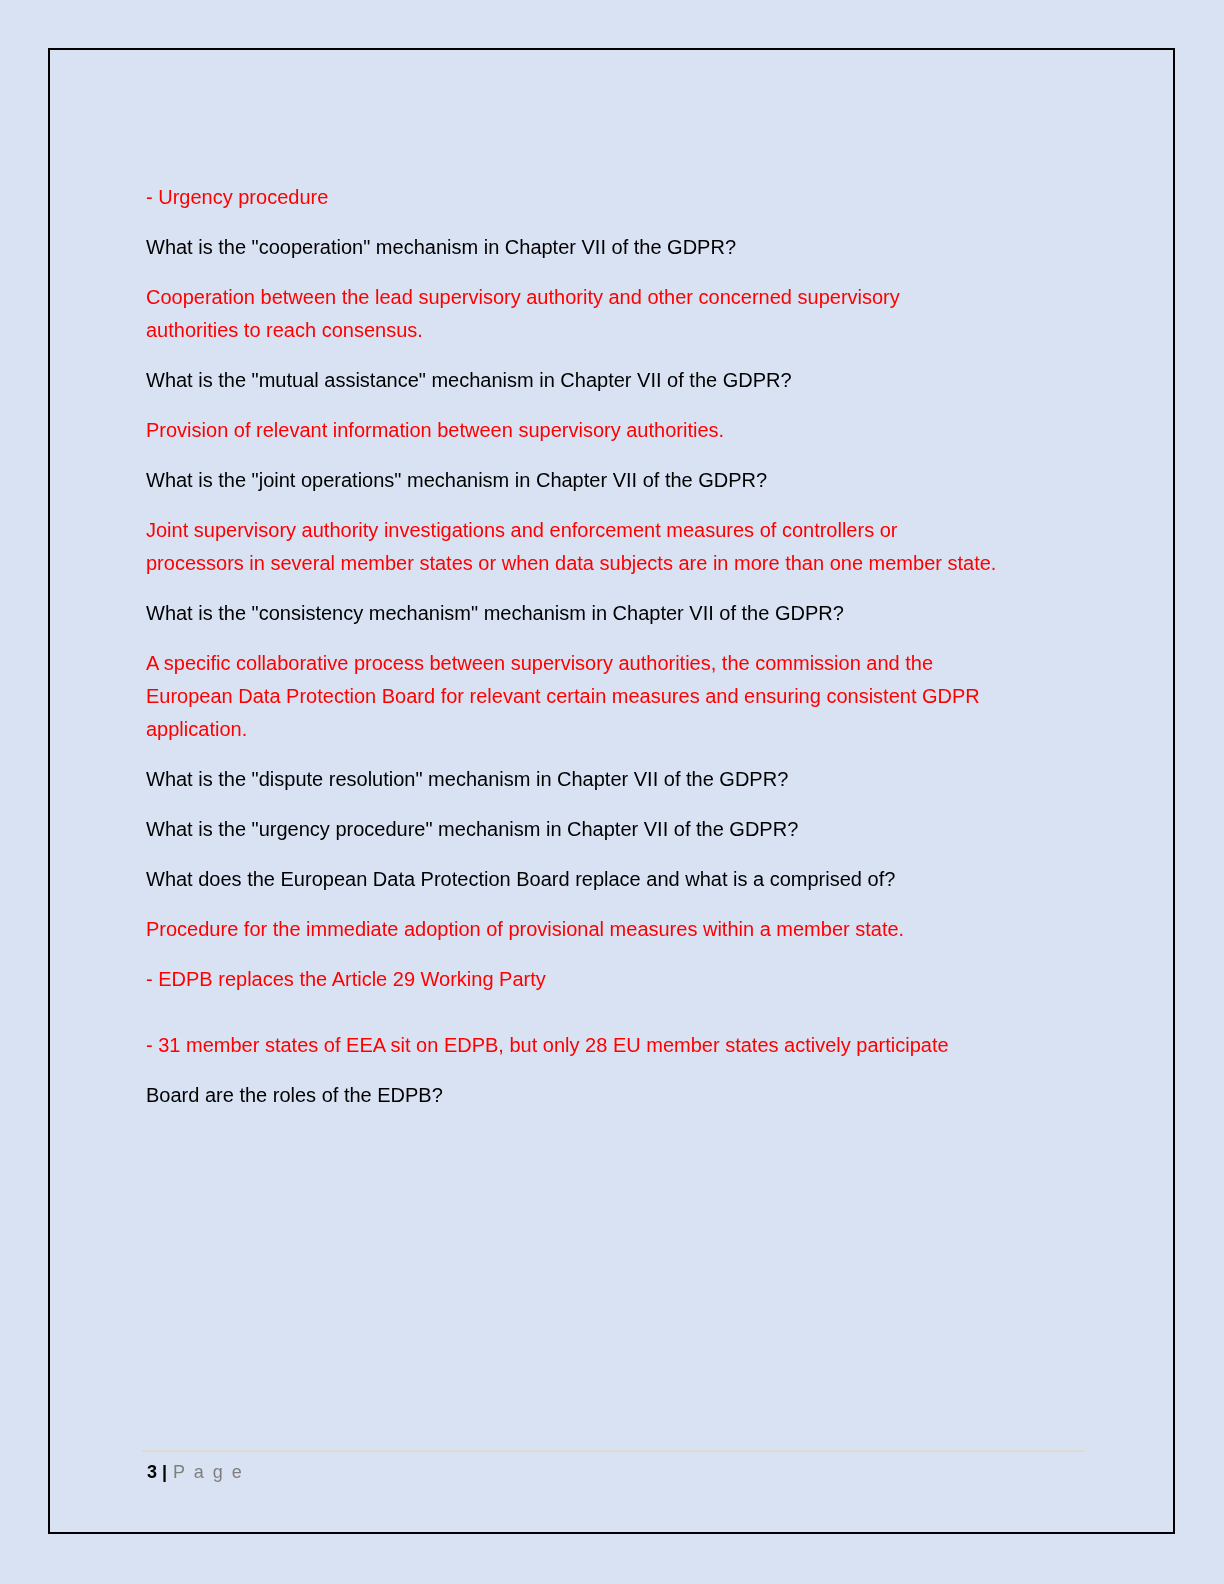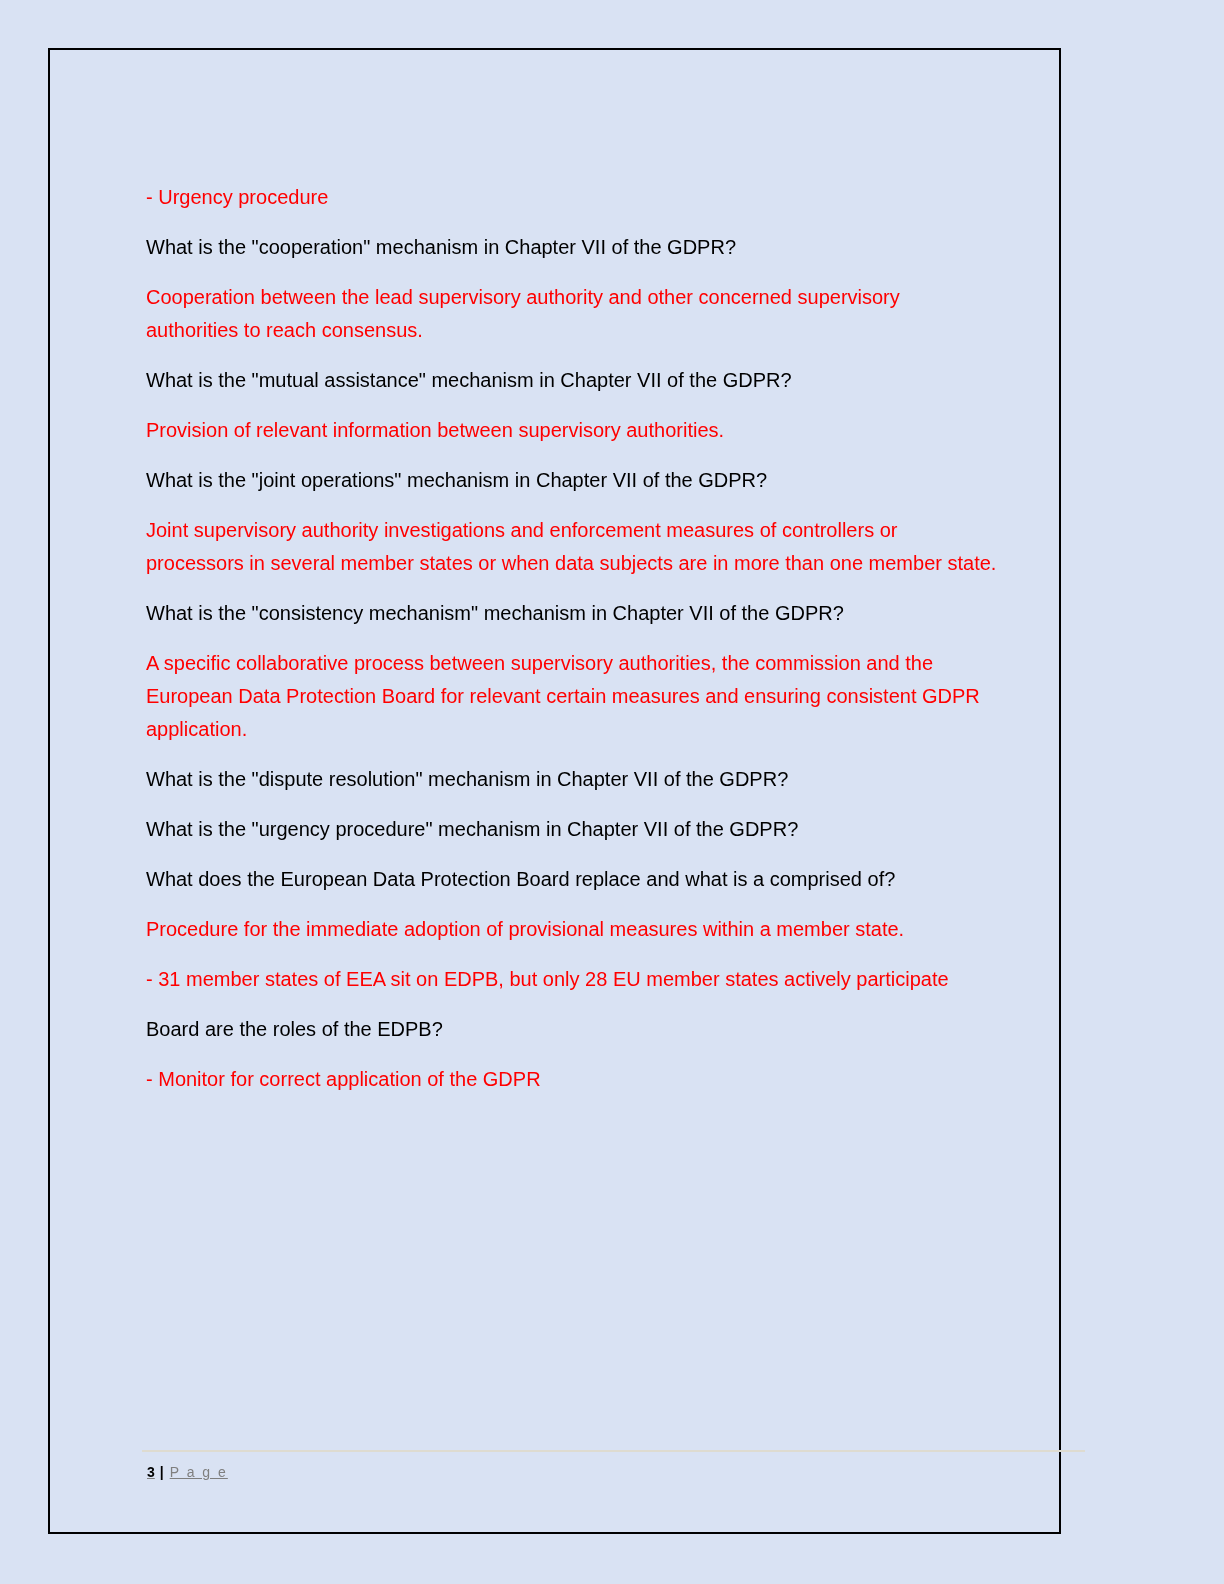--- a/index.html
+++ b/index.html
@@ -12,21 +12,21 @@
     width: 1224px;
     height: 1584px;
     background: #d9e2f3;
     font-family: "Liberation Sans", sans-serif;
     overflow: hidden;
   }
   .frame {
     position: absolute;
     left: 48px;
     top: 48px;
-    width: 1013px;
+    width: 1127px;
     height: 1486px;
     border: 2px solid #000000;
     box-sizing: border-box;
   }
   .content {
     position: absolute;
     left: 96px;
     top: 131px;
     width: 990px;
   }
@@ -47,24 +47,23 @@
     left: 92px;
     top: 1400px;
     width: 943px;
     height: 2px;
     background: #dedbd0;
   }
   .footer-text {
     position: absolute;
     left: 97px;
     top: 1410px;
-    font-size: 14px;
+    font-size: 18px;
     line-height: 24px;
     color: #7f7f7f;
-    text-decoration: underline;
   }
   .pagenum {
     color: #000000;
     font-weight: bold;
   }
   .sep {
     color: #000000;
     font-weight: bold;
     margin: 0 6px 0 5px;
   }
@@ -89,23 +88,23 @@
         <p class="para answer">Joint supervisory authority investigations and enforcement measures of controllers or
 processors in several member states or when data subjects are in more than one member state.</p>
         <p class="para question">What is the "consistency mechanism" mechanism in Chapter VII of the GDPR?</p>
         <p class="para answer">A specific collaborative process between supervisory authorities, the commission and the
 European Data Protection Board for relevant certain measures and ensuring consistent GDPR
 application.</p>
         <p class="para question">What is the "dispute resolution" mechanism in Chapter VII of the GDPR?</p>
         <p class="para question">What is the "urgency procedure" mechanism in Chapter VII of the GDPR?</p>
         <p class="para question">What does the European Data Protection Board replace and what is a comprised of?</p>
         <p class="para answer">Procedure for the immediate adoption of provisional measures within a member state.</p>
+        <p class="para answer gap">- EDPB replaces the Article 29 Working Party</p>
         <p class="para answer">- 31 member states of EEA sit on EDPB, but only 28 EU member states actively participate</p>
         <p class="para question">Board are the roles of the EDPB?</p>
-        <p class="para answer gap">- Monitor for correct application of the GDPR</p>
       </div>
 
     <div class="footer-rule"></div>
     <div class="footer-text">
       <span class="pagenum">3</span><span class="sep">|</span><span class="pagelabel">P a g e</span>
     </div>
   </div>
 </div>
 
 </body></html>

